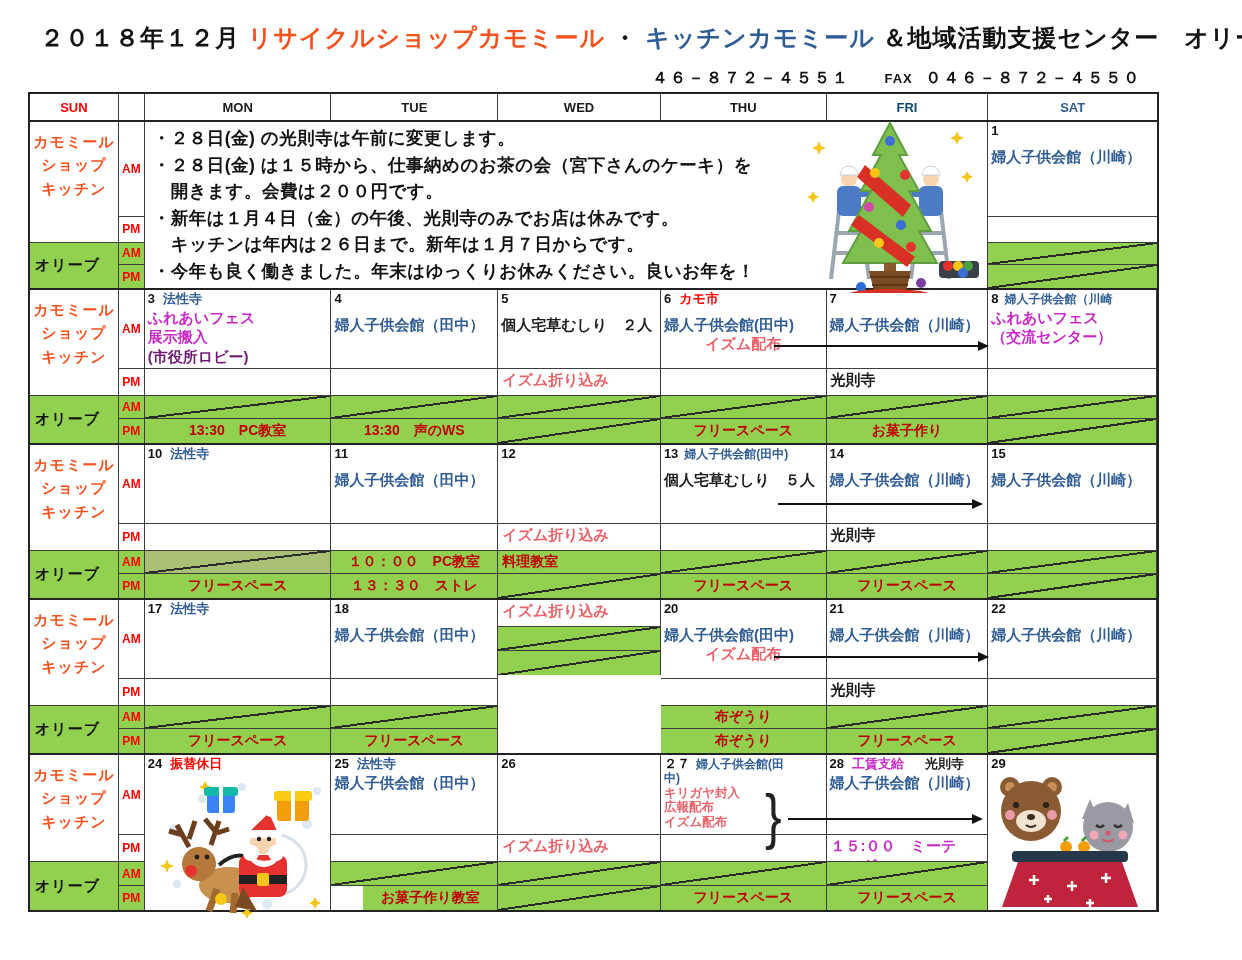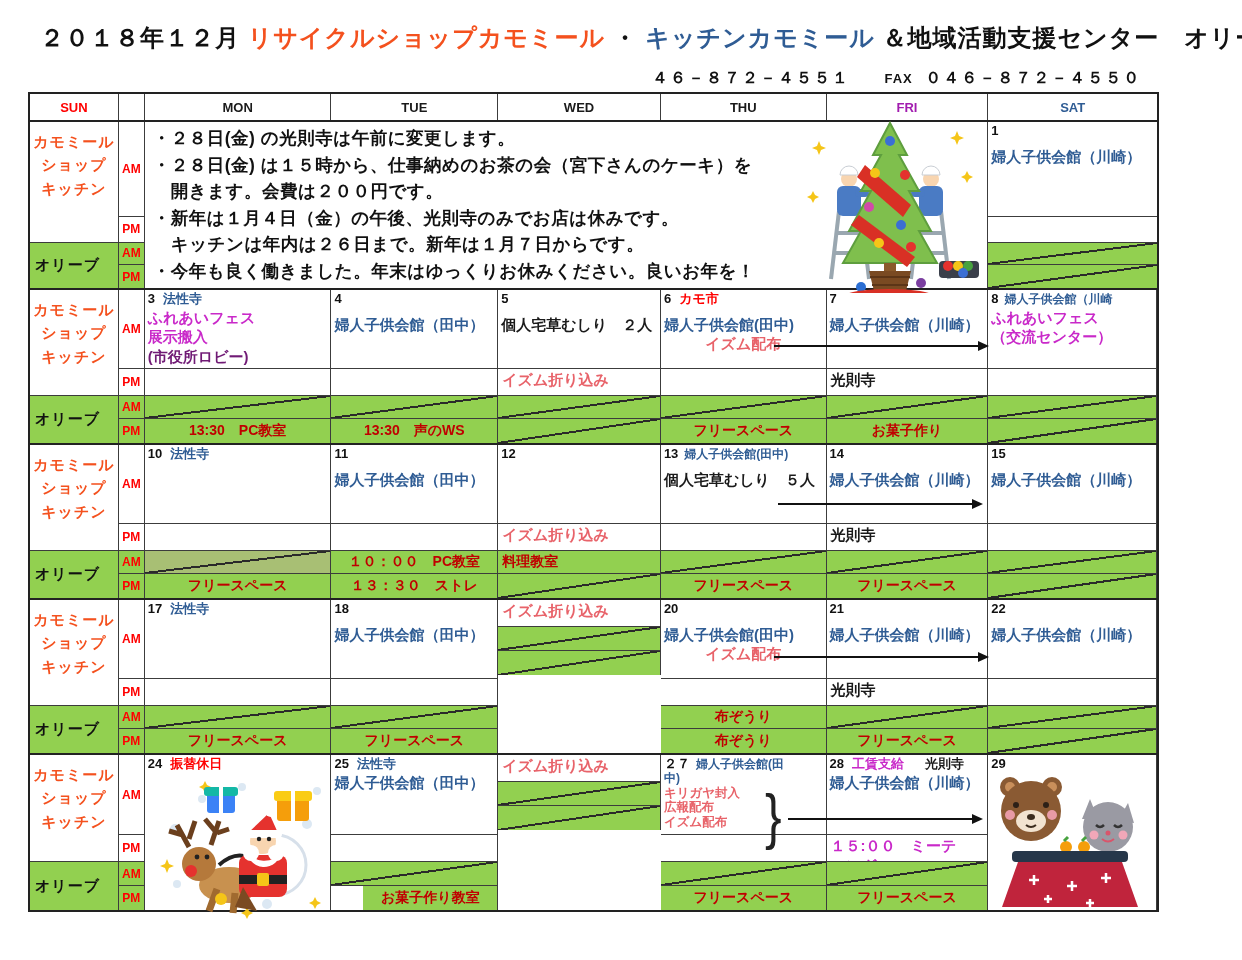--- a/index.html
+++ b/index.html
@@ -80,21 +80,21 @@
   </div>
 
   <div id="cal">
       <div class="hdr-row">
         <div class="hdr-cell" style="width: 89px; color: rgb(255, 0, 0);">SUN</div>
         <div class="hdr-cell" style="width: 26px; color: rgb(26, 26, 26);"></div>
         <div class="hdr-cell" style="width: 187px; color: rgb(26, 26, 26);">MON</div>
         <div class="hdr-cell" style="width: 167px; color: rgb(26, 26, 26);">TUE</div>
         <div class="hdr-cell" style="width: 163px; color: rgb(26, 26, 26);">WED</div>
         <div class="hdr-cell" style="width: 166px; color: rgb(26, 26, 26);">THU</div>
-        <div class="hdr-cell" style="width: 162px; color: #a21caf; text-align: center;">FRI</div>
+        <div class="hdr-cell" style="width: 162px; color: #0c4a6e; text-align: center;">FRI</div>
         <div class="hdr-cell" style="width: 169px; color: rgb(47, 92, 148);">SAT</div>
       </div>
       <div class="band" style="height: 168px;">
         <div class="col" style="width: 89px;">
           <div class="cell shop-label" style="height: 122px;">カモミール
 ショップ
 キッチン</div>
           <div class="cell green olive-label last" style="height: 46px;">オリーブ</div>
         </div>
         <div class="col" style="width: 26px;">
@@ -534,20 +534,23 @@
               <div class="evline" style="color: rgb(47, 92, 148);">婦人子供会館（田中）</div>
             </div>
           </div>
           <div class="cell" style="height: 27px;"></div>
           <div class="cell green ocell slash" style="height: 24px;"></div>
           <div class="cell green ocell last" style="height: 24px; margin-left: 32px;">
             <div class="otext">お菓子作り教室</div>
           </div>
         </div>
         <div class="col" style="width: 163px;">
+          <div class="cell" style="height: 80px;">
+            <div class="dateline"><span>26</span></div>
+          </div>
           <div class="cell" style="height: 27px;">
             <div class="pmline" style="color: rgb(232, 99, 106);">イズム折り込み</div>
           </div>
           <div class="cell green ocell slash" style="height: 24px;"></div>
           <div class="cell green ocell last slash" style="height: 24px;"></div>
         </div>
         <div class="col" style="width: 166px;">
           <div class="cell" style="height: 80px;">
             <div class="dateline"><span>２７</span><span class="note small" style="color: rgb(47, 92, 148);">婦人子供会館(田</span></div>
             <div class="note2" style="color: rgb(47, 92, 148);">中)</div>

